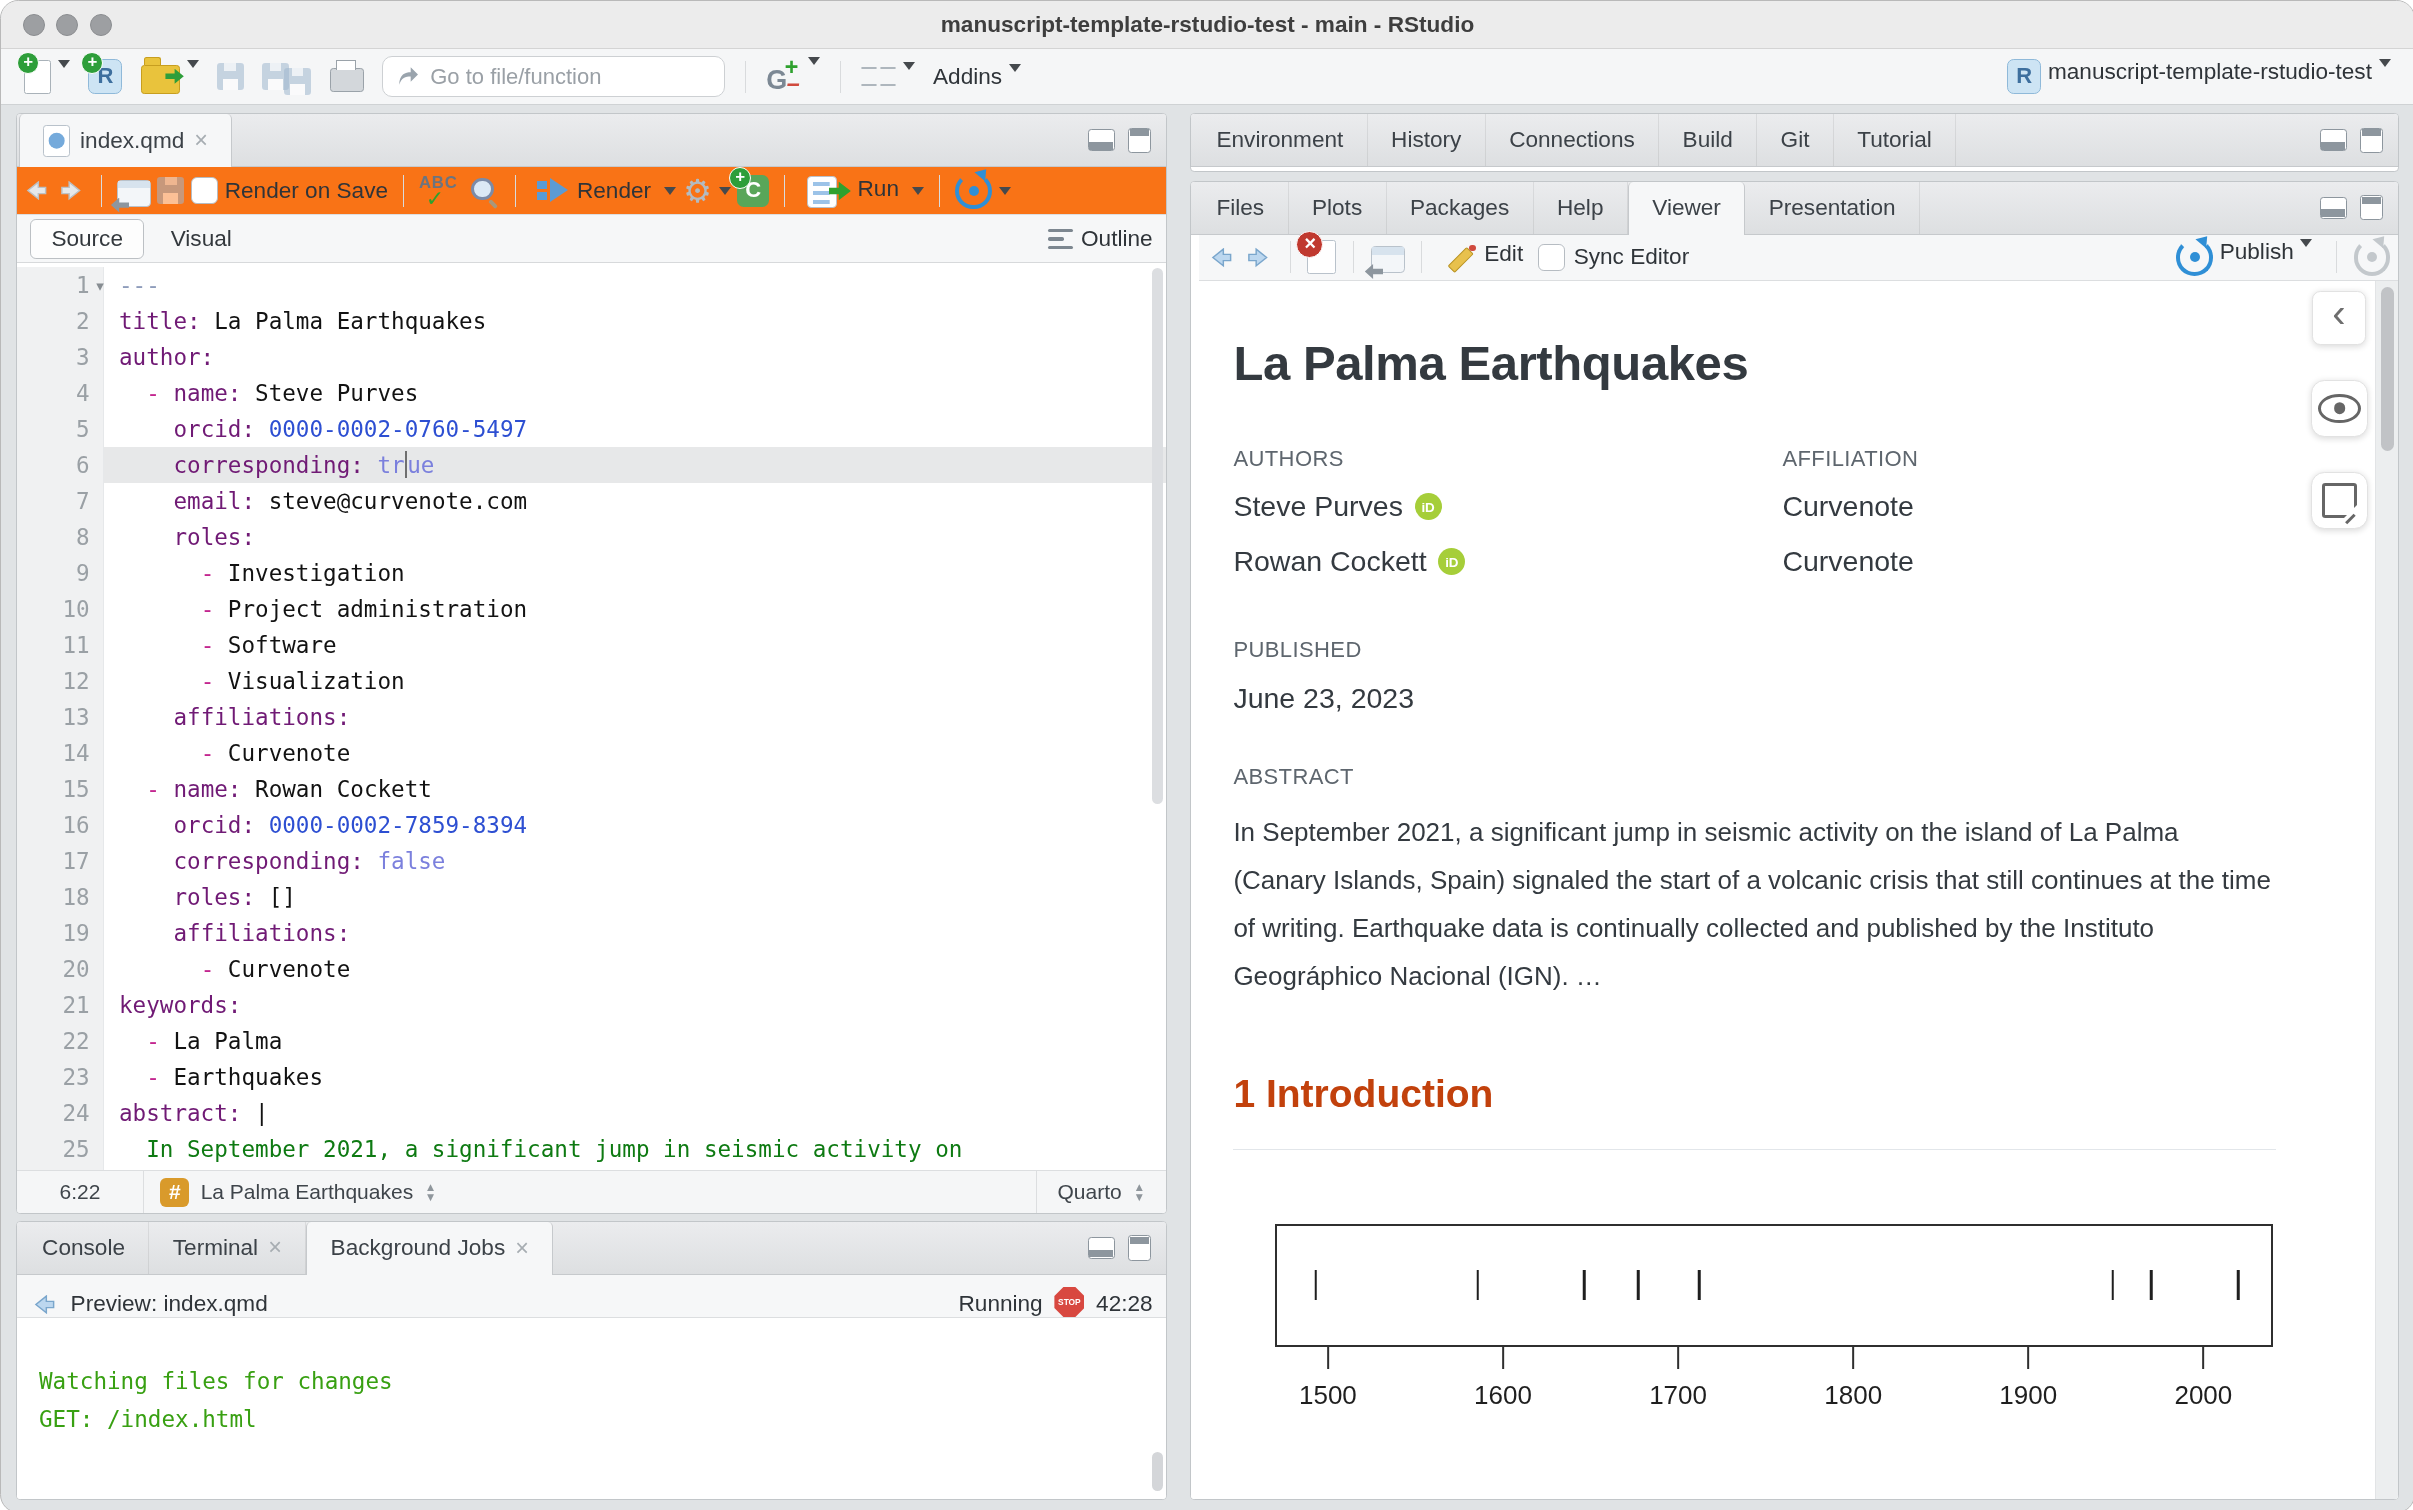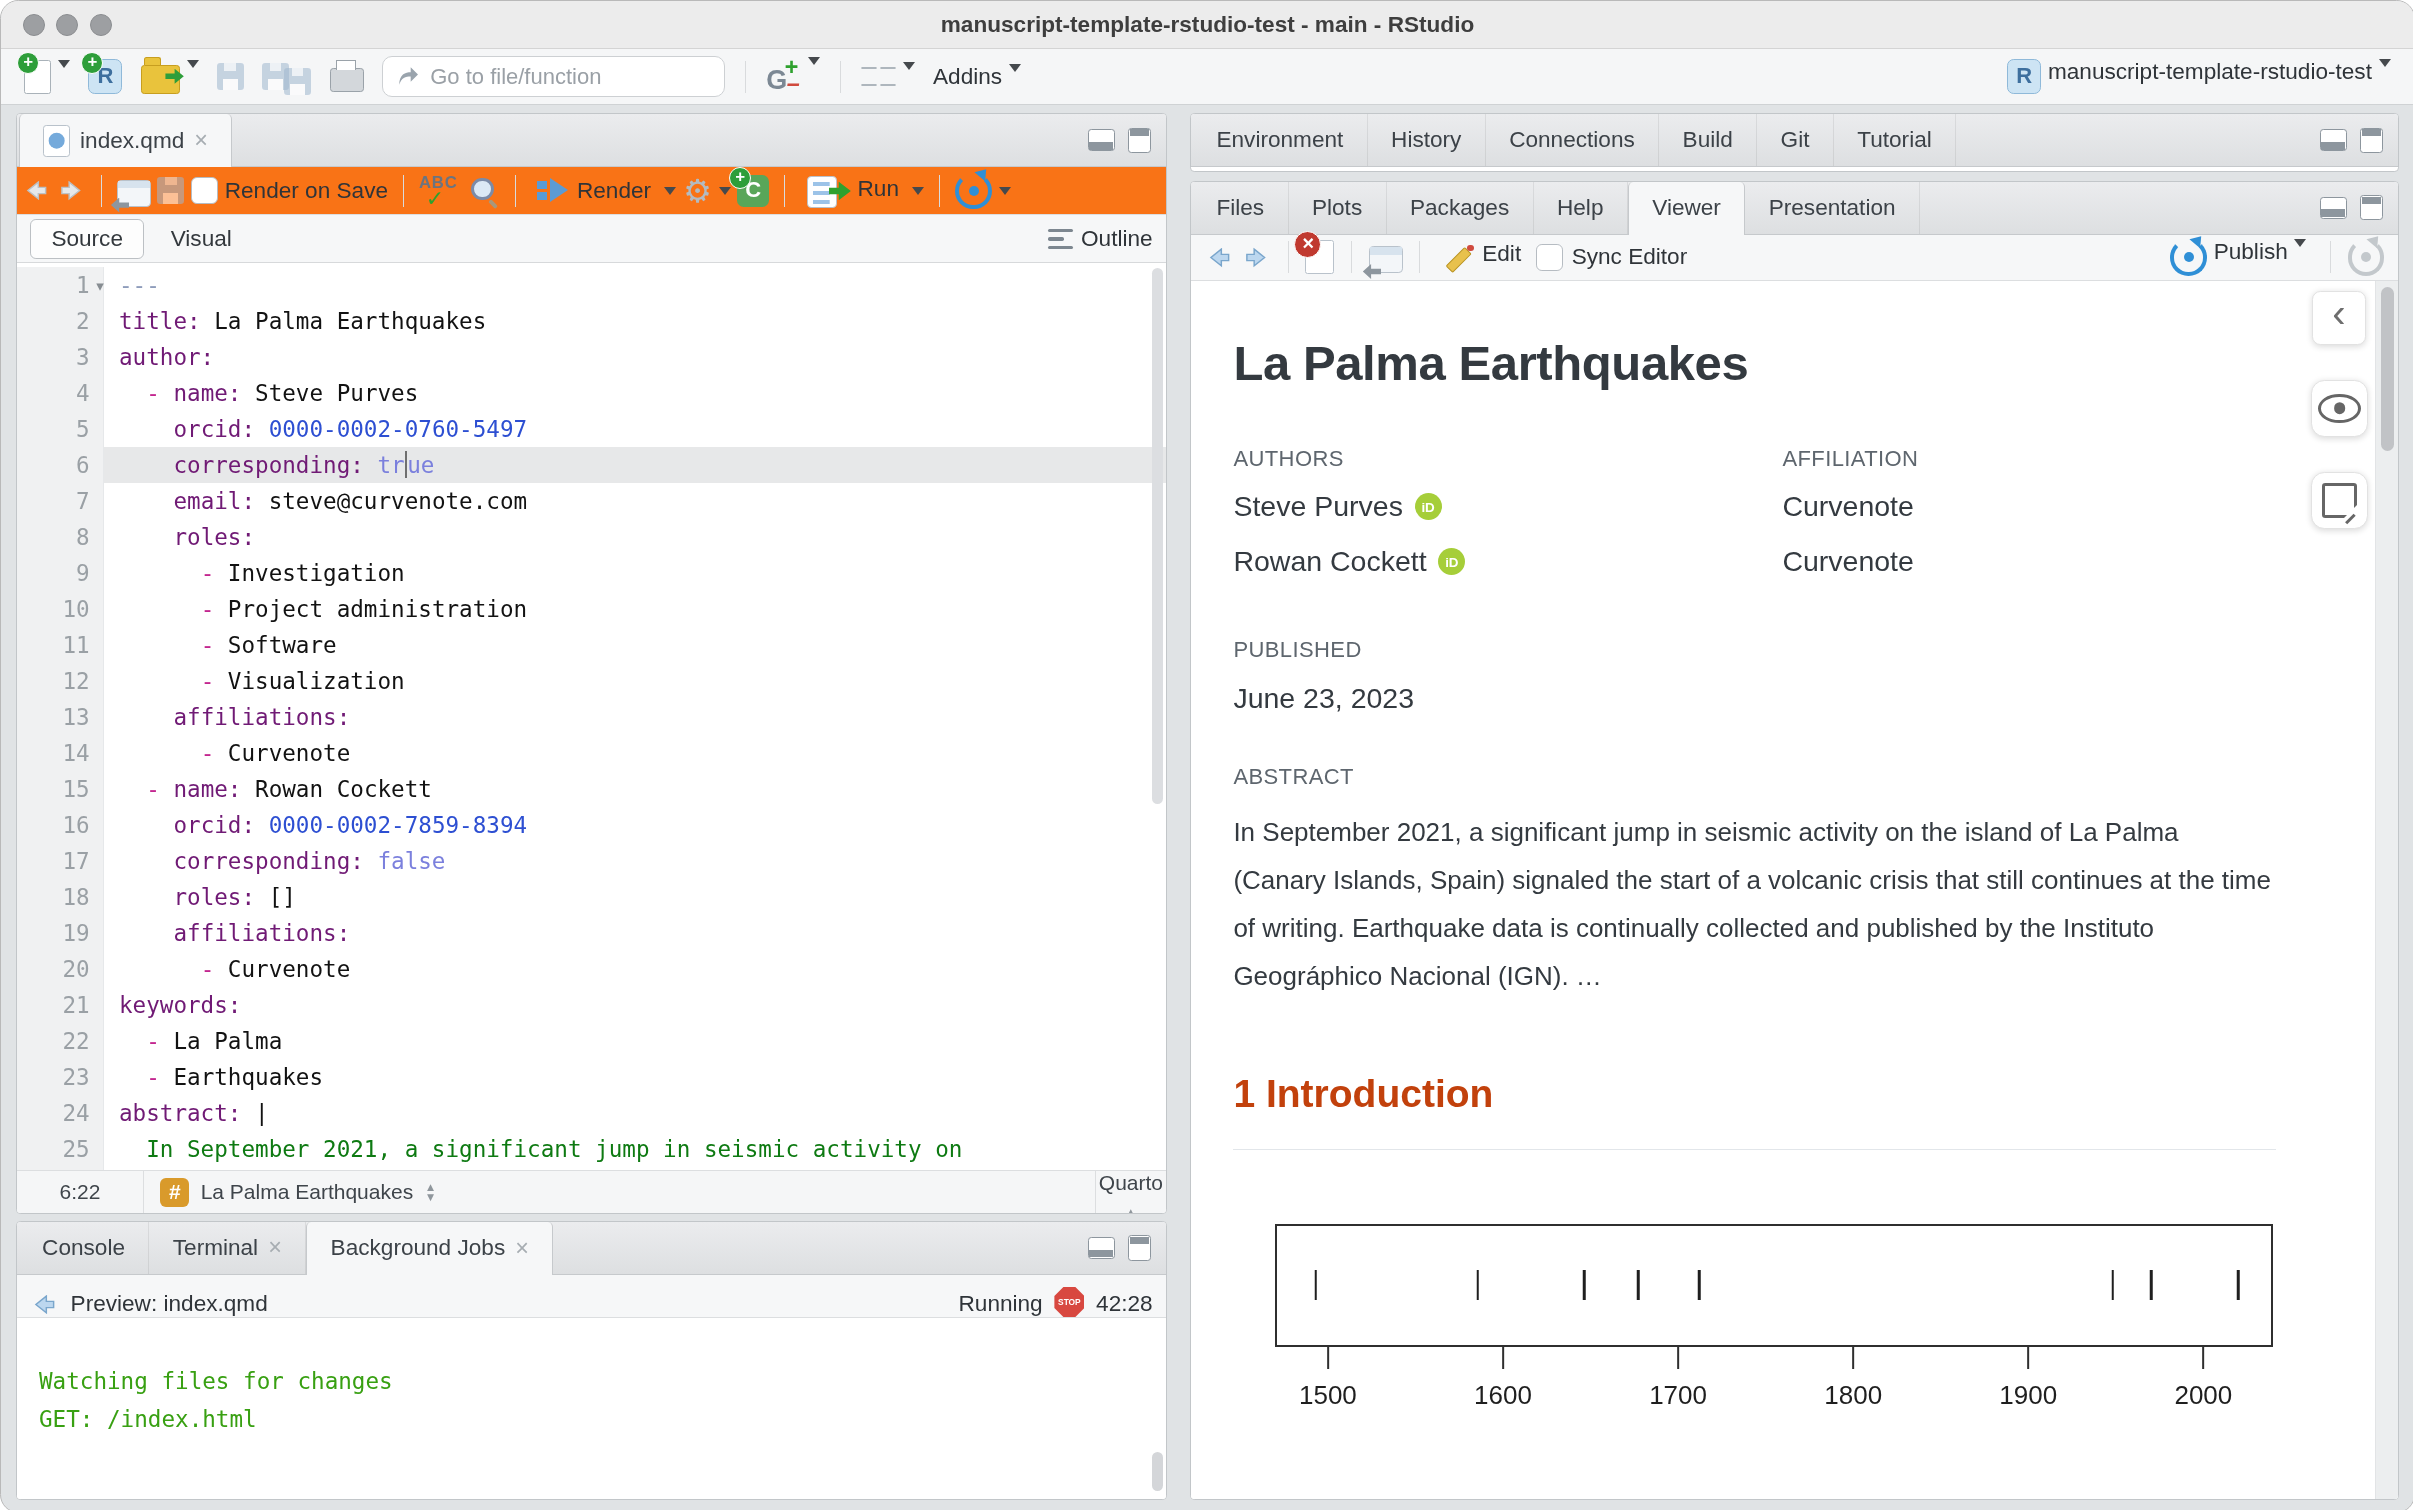--- a/index.html
+++ b/index.html
@@ -131,33 +131,33 @@
 
   
   .statusbar{height:42px;flex:0 0 auto;background:#f5f6f7;border-top:0.8px solid #dcdee0;display:flex;align-items:center;font-size:21px;color:#3f454b;}
   .statusbar .pos{width:126px;text-align:center;flex:0 0 auto;}
   .statusbar .vr{width:0.8px;height:100%;background:#dcdee0;}
   .sec-sel{display:flex;align-items:center;gap:11.7px;padding:0 16.7px;flex:1;}
   .ic-hash{width:28.5px;height:28.5px;border-radius:5.9px;background:#d99a2b;position:relative;flex:0 0 auto;}
   .ic-hash::before{content:"#";color:#fff;font-size:21px;font-weight:700;position:absolute;left:50%;top:50%;transform:translate(-50%,-52%);}
   .ic-updn{display:inline-flex;flex-direction:column;align-items:center;line-height:10px;color:#8f969c;font-size:11.7px;}
   .ic-updn::before{content:"▲";}.ic-updn::after{content:"▼";}
-  .fmt-sel{display:flex;align-items:center;gap:11.7px;padding:0 3px;border-left:0.8px solid #dcdee0;height:100%;flex-direction:column;}
+  .fmt-sel{display:flex;align-items:center;gap:11.7px;padding:0 21px;border-left:0.8px solid #dcdee0;height:100%;}
 
   
   .con-toolbar{height:42px;flex:0 0 auto;background:#f6f7f8;border-bottom:0.8px solid #dcdee0;display:flex;align-items:flex-end;padding:0 13.4px;gap:11.7px;font-size:22.6px;color:#2f3439;}
   .con-body{flex:1;position:relative;background:#fff;padding:11.7px 0 0 22px;font-family:"DejaVu Sans Mono",monospace;font-size:22.6px;overflow:hidden;}
   .con-row{height:38px;white-space:pre;color:#121212;}
   .con-row.green{color:#38a012;}
   .ic-stop{width:30px;height:30px;background:#d84840;clip-path:polygon(30% 0,70% 0,100% 30%,100% 70%,70% 100%,30% 100%,0 70%,0 30%);position:relative;flex:0 0 auto;}
   .ic-stop::before{content:"STOP";position:absolute;left:50%;top:50%;transform:translate(-50%,-50%);color:#fff;font-size:8.4px;font-weight:700;font-family:"Liberation Sans",sans-serif;}
   .con-scroll{position:absolute;right:3.3px;bottom:8.4px;width:11px;height:39px;background:#d4d6d9;border-radius:5.9px;}
 
   
-  .view-toolbar{height:45px;flex:0 0 auto;background:#f6f7f8;border-bottom:0.8px solid #dcdee0;display:flex;align-items:center;padding:0 14px;gap:8.4px;}
+  .view-toolbar{height:45px;flex:0 0 auto;background:#f6f7f8;border-bottom:0.8px solid #dcdee0;display:flex;align-items:center;padding:0 8px;gap:8.4px;margin-left:8px;}
   .view-body{flex:1;position:relative;background:#fff;overflow:hidden;}
   .doc{position:absolute;left:0;top:0;right:22px;bottom:0;padding:54px 100px 0 42px;overflow:hidden;color:#343a40;}
   .doc h1{margin:0;font-size:49px;font-weight:700;color:#343a40;letter-spacing:-0.4px;}
   .meta-grid{display:grid;grid-template-columns:549px 1fr;margin-top:55px;row-gap:0;}
   .mlabel{font-size:22px;color:#5e666e;letter-spacing:0.4px;margin-bottom:18.4px;}
   .author-row{display:flex;align-items:center;gap:11.7px;font-size:28.5px;margin-bottom:22px;color:#343a40;}
   .aff{font-size:28.5px;margin-bottom:22px;color:#343a40;}
   .ic-orcid{width:27px;height:27px;border-radius:50%;background:#a6ce39;position:relative;flex:0 0 auto;}
   .ic-orcid::before{content:"iD";color:#fff;font-size:13.4px;font-weight:700;position:absolute;left:50%;top:50%;transform:translate(-50%,-50%);}
   .pub-block{margin-top:37px;}

